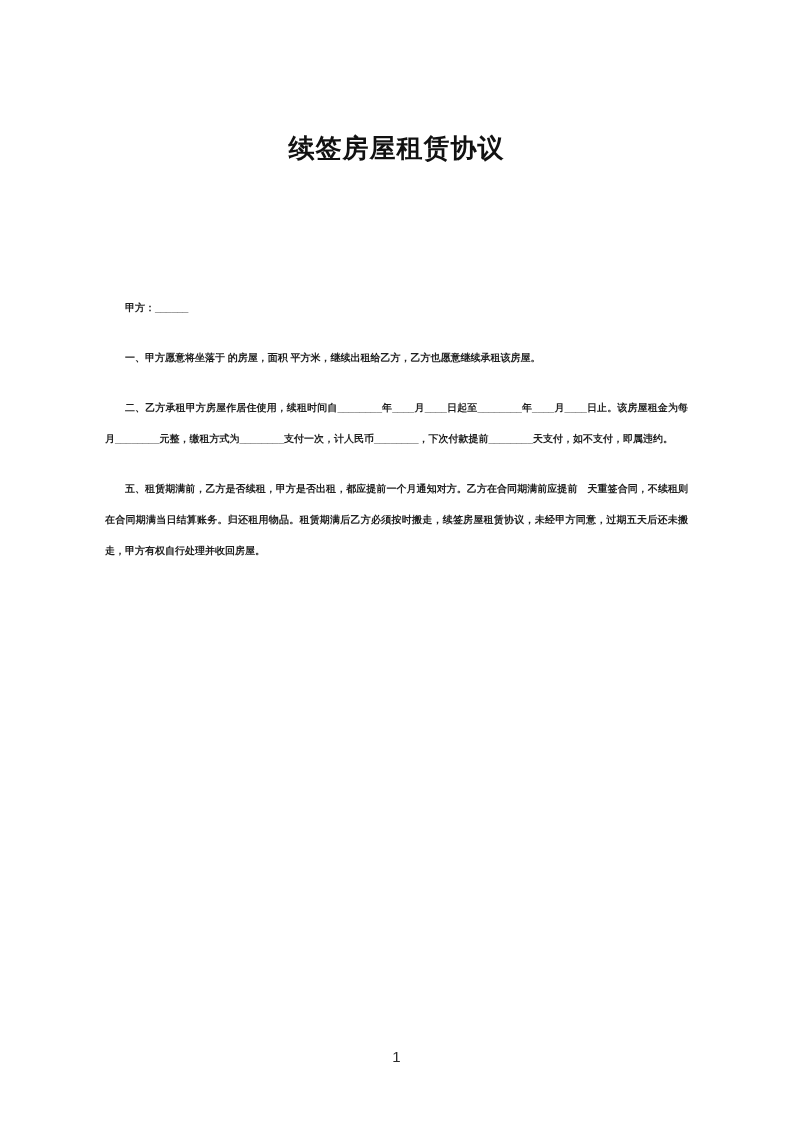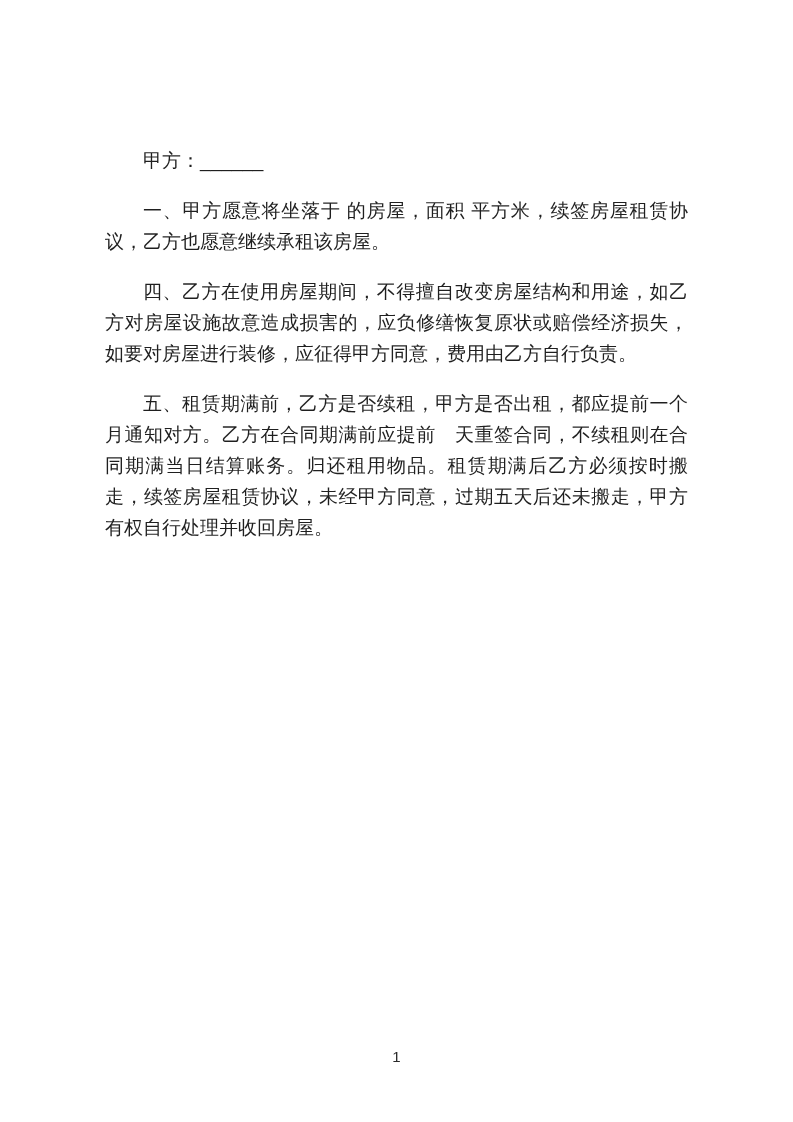--- a/index.html
+++ b/index.html
@@ -21,49 +21,50 @@
   .doc-title {
     text-align: center;
     font-size: 26px;
     font-weight: 700;
     letter-spacing: 1px;
     color: #111111;
     margin-bottom: 128px;
     line-height: 1.2;
   }
   .doc-body p {
-    font-size: 19px;
+    font-size: 10px;
     line-height: 31px;
     text-indent: 2em;
     text-align: justify;
     margin-bottom: 19px;
-    font-weight: 400;
+    font-weight: 700;
     color: #1f1f1f;
     word-break: break-all;
     margin-top: 12px;
   }
   .page-footer {
     position: absolute;
     left: 0;
     right: 0;
     top: 1048px;
     text-align: center;
     font-size: 15px;
     color: #2a2a2a;
     font-weight: 500;
   }
 </style>
 </head>
 <body>
 
 <div class="doc-page">
 
+  <h1 class="doc-title">续签房屋租赁协议</h1>
 
   <div class="doc-body">
     <p>甲方：______</p>
-    <p>一、甲方愿意将坐落于 的房屋，面积 平方米，续签房屋租赁协议，乙方也愿意继续承租该房屋。</p>
-    <p>四、乙方在使用房屋期间，不得擅自改变房屋结构和用途，如乙方对房屋设施故意造成损害的，应负修缮恢复原状或赔偿经济损失，如要对房屋进行装修，应征得甲方同意，费用由乙方自行负责。</p>
+    <p>一、甲方愿意将坐落于 的房屋，面积 平方米，继续出租给乙方，乙方也愿意继续承租该房屋。</p>
+    <p>二、乙方承租甲方房屋作居住使用，续租时间自________年____月____日起至________年____月____日止。该房屋租金为每月________元整，缴租方式为________支付一次，计人民币________，下次付款提前________天支付，如不支付，即属违约。</p>
     <p>五、租赁期满前，乙方是否续租，甲方是否出租，都应提前一个月通知对方。乙方在合同期满前应提前　天重签合同，不续租则在合同期满当日结算账务。归还租用物品。租赁期满后乙方必须按时搬走，续签房屋租赁协议，未经甲方同意，过期五天后还未搬走，甲方有权自行处理并收回房屋。</p>
   </div>
 
   <div class="page-footer">1</div>
 
 </div>
 
 </body></html>

